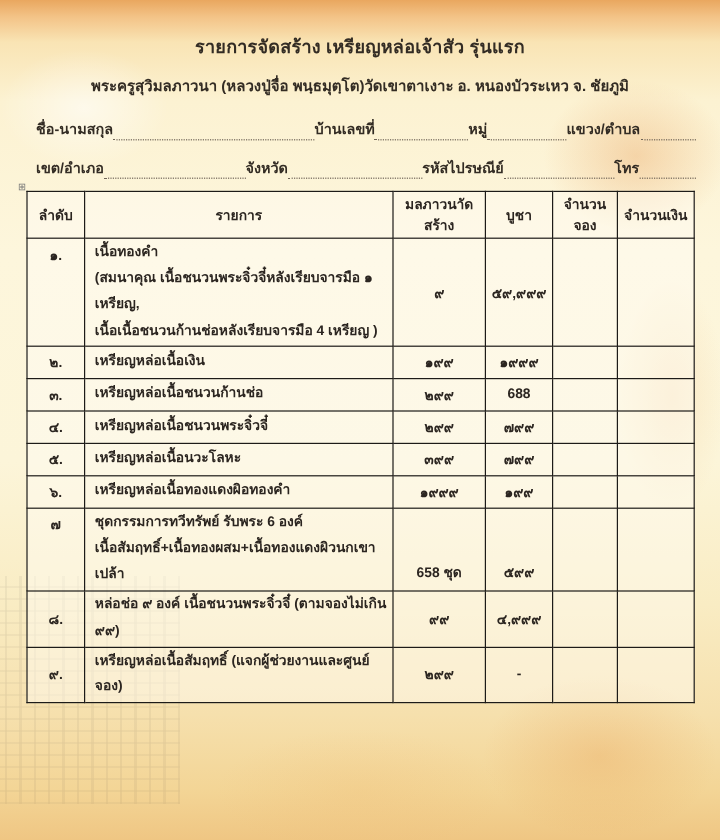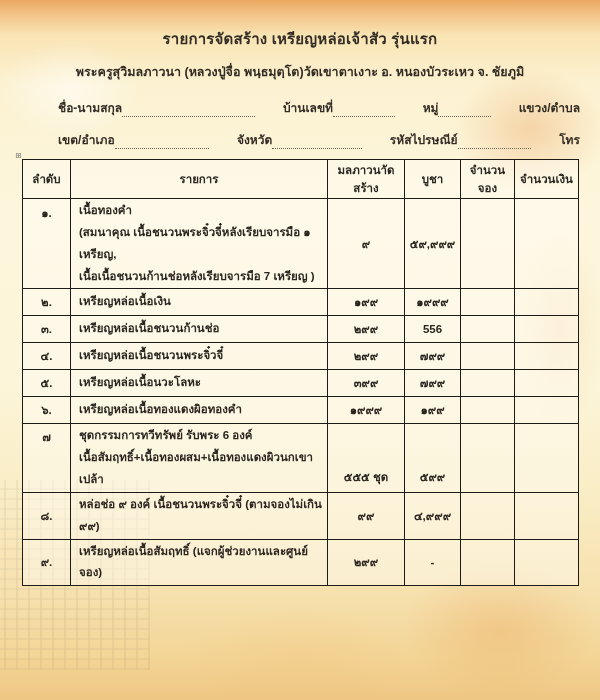--- a/index.html
+++ b/index.html
@@ -35,21 +35,21 @@
   .content{position:relative;z-index:1;}
 
   
   .title{margin-top:27px;text-align:center;font-size:15px;font-weight:700;color:#332c24;letter-spacing:.2px;}
   .subtitle{margin-top:11px;text-align:center;font-size:12.5px;font-weight:700;color:#332c24;}
 
   
   .formline{display:flex;align-items:flex-end;margin:0 20px 0 30px;font-size:12px;font-weight:700;color:#332c24;}
   .fl1{margin-top:16px;}
   .fl2{margin-top:13px;justify-content:space-between;}
-  .lbl{white-space:nowrap;margin-left:28px;}
+  .lbl{white-space:nowrap;}
   .dots{display:inline-block;border-bottom:1.4px dotted #6e6356;height:12px;}
   .grow{flex:1 1 auto;}
 
   
   .table-wrap{position:relative;margin:10px 22px 0 22px;}
   .corner-ico{position:absolute;left:-7px;top:-7px;font-size:8px;color:#777;line-height:1;}
   table{border-collapse:collapse;width:556px;table-layout:fixed;
     background:rgba(255,253,246,0.45);}
   th,td{border:1.5px solid #1d1b18;font-weight:700;color:#2b2520;
     padding:1px 4px;vertical-align:middle;}
@@ -117,39 +117,39 @@
         <th>รายการ</th>
         <th>มลภาวนาัดสร้าง</th>
         <th>บูชา</th>
         <th>จำนวนจอง</th>
         <th>จำนวนเงิน</th>
       </tr>
       <tr style="height:72px">
         <td class="c-no" style="vertical-align:top;padding-top:5px">๑.</td>
         <td class="c-item">เนื้อทองคำ
 (สมนาคุณ เนื้อชนวนพระจิ๋วจี๋หลังเรียบจารมือ  ๑  เหรียญ,
-เนื้อเนื้อชนวนก้านช่อหลังเรียบจารมือ  7  เหรียญ )</td>
+เนื้อเนื้อชนวนก้านช่อหลังเรียบจารมือ  4  เหรียญ )</td>
         <td class="c-made">๙</td>
         <td class="c-price">๕๙,๙๙๙</td>
         <td class="c-reserved"></td>
         <td class="c-amount"></td>
       </tr>
       <tr style="height:27px">
         <td class="c-no">๒.</td>
         <td class="c-item">เหรียญหล่อเนื้อเงิน</td>
         <td class="c-made">๑๙๙</td>
         <td class="c-price">๑๙๙๙</td>
         <td class="c-reserved"></td>
         <td class="c-amount"></td>
       </tr>
       <tr style="height:27px">
         <td class="c-no">๓.</td>
         <td class="c-item">เหรียญหล่อเนื้อชนวนก้านช่อ</td>
         <td class="c-made">๒๙๙</td>
-        <td class="c-price">556</td>
+        <td class="c-price">688</td>
         <td class="c-reserved"></td>
         <td class="c-amount"></td>
       </tr>
       <tr style="height:27px">
         <td class="c-no">๔.</td>
         <td class="c-item">เหรียญหล่อเนื้อชนวนพระจิ๋วจี๋</td>
         <td class="c-made">๒๙๙</td>
         <td class="c-price">๗๙๙</td>
         <td class="c-reserved"></td>
         <td class="c-amount"></td>
@@ -167,21 +167,21 @@
         <td class="c-item">เหรียญหล่อเนื้อทองแดงผิอทองคำ</td>
         <td class="c-made">๑๙๙๙</td>
         <td class="c-price">๑๙๙</td>
         <td class="c-reserved"></td>
         <td class="c-amount"></td>
       </tr>
       <tr style="height:52px">
         <td class="c-no" style="vertical-align:top;padding-top:4px">๗</td>
         <td class="c-item">ชุดกรรมการทวีทรัพย์ รับพระ 6 องค์
 เนื้อสัมฤทธิ์+เนื้อทองผสม+เนื้อทองแดงผิวนกเขาเปล้า</td>
-        <td class="c-made" style="vertical-align:bottom;padding-bottom:6px">๕๕๕ ชุด</td>
+        <td class="c-made" style="vertical-align:bottom;padding-bottom:6px">658 ชุด</td>
         <td class="c-price" style="vertical-align:bottom;padding-bottom:6px">๕๙๙</td>
         <td class="c-reserved"></td>
         <td class="c-amount"></td>
       </tr>
       <tr style="height:25px">
         <td class="c-no">๘.</td>
         <td class="c-item">หล่อช่อ ๙ องค์ เนื้อชนวนพระจิ๋วจี๋ (ตามจองไม่เกิน ๙๙)</td>
         <td class="c-made">๙๙</td>
         <td class="c-price">๔,๙๙๙</td>
         <td class="c-reserved"></td>

